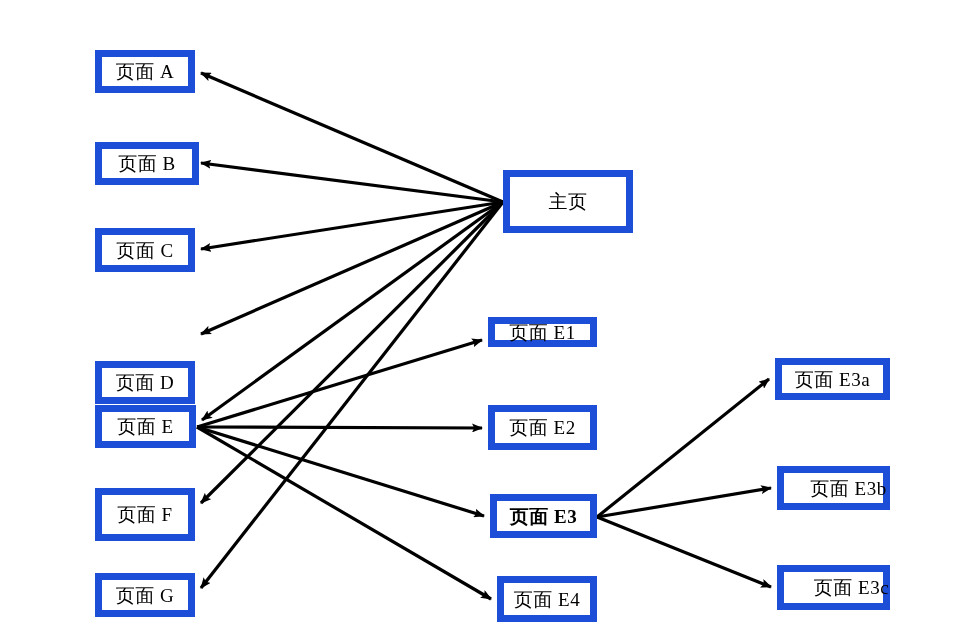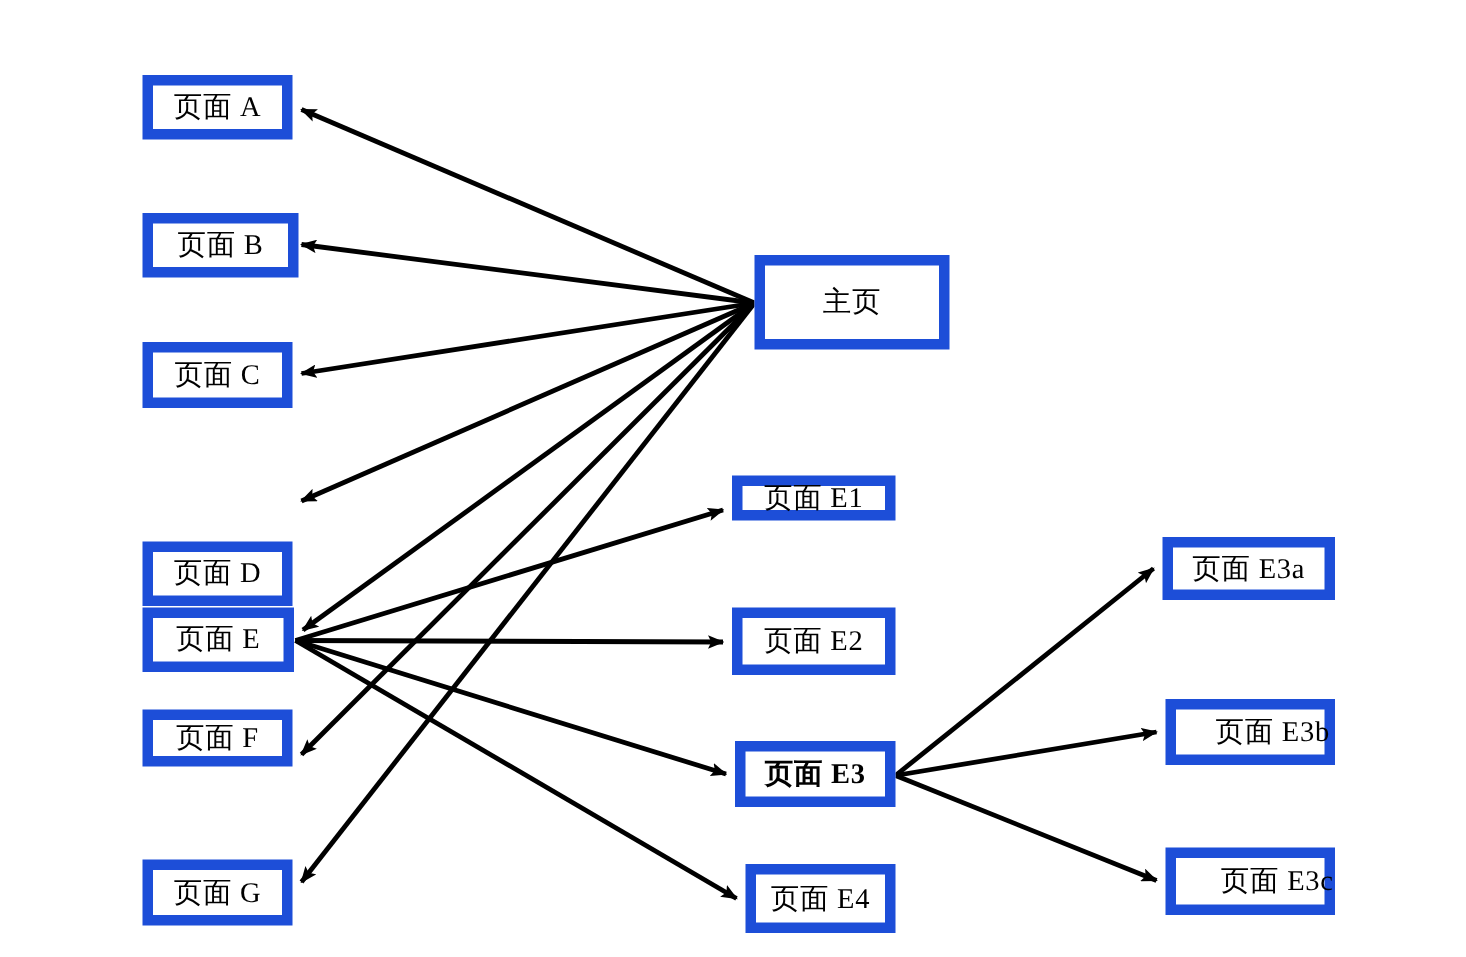--- a/index.html
+++ b/index.html
@@ -88,21 +88,21 @@
       </div>
       <div class="node-box" style="left: 95px; top: 228px; width: 100px; height: 44px; justify-content: center;">
         <span class="node-label">页面 C</span>
       </div>
       <div class="node-box" style="left: 95px; top: 325px; width: 100px; height: 43px; margin-top: 36px;">
         <span class="node-label">页面 D</span>
       </div>
       <div class="node-box" style="left: 95px; top: 405px; width: 101px; height: 43px;">
         <span class="node-label">页面 E</span>
       </div>
-      <div class="node-box" style="left: 95px; top: 473px; width: 100px; height: 38px;">
+      <div class="node-box" style="left: 95px; top: 488px; width: 100px; height: 53px;">
         <span class="node-label">页面 F</span>
       </div>
       <div class="node-box" style="left: 95px; top: 573px; width: 100px; height: 44px;">
         <span class="node-label">页面 G</span>
       </div>
       <div class="node-box" style="left: 488px; top: 317px; width: 109px; height: 30px;">
         <span class="node-label">页面 E1</span>
       </div>
       <div class="node-box" style="left: 488px; top: 405px; width: 109px; height: 45px; text-align: center;">
         <span class="node-label">页面 E2</span>

